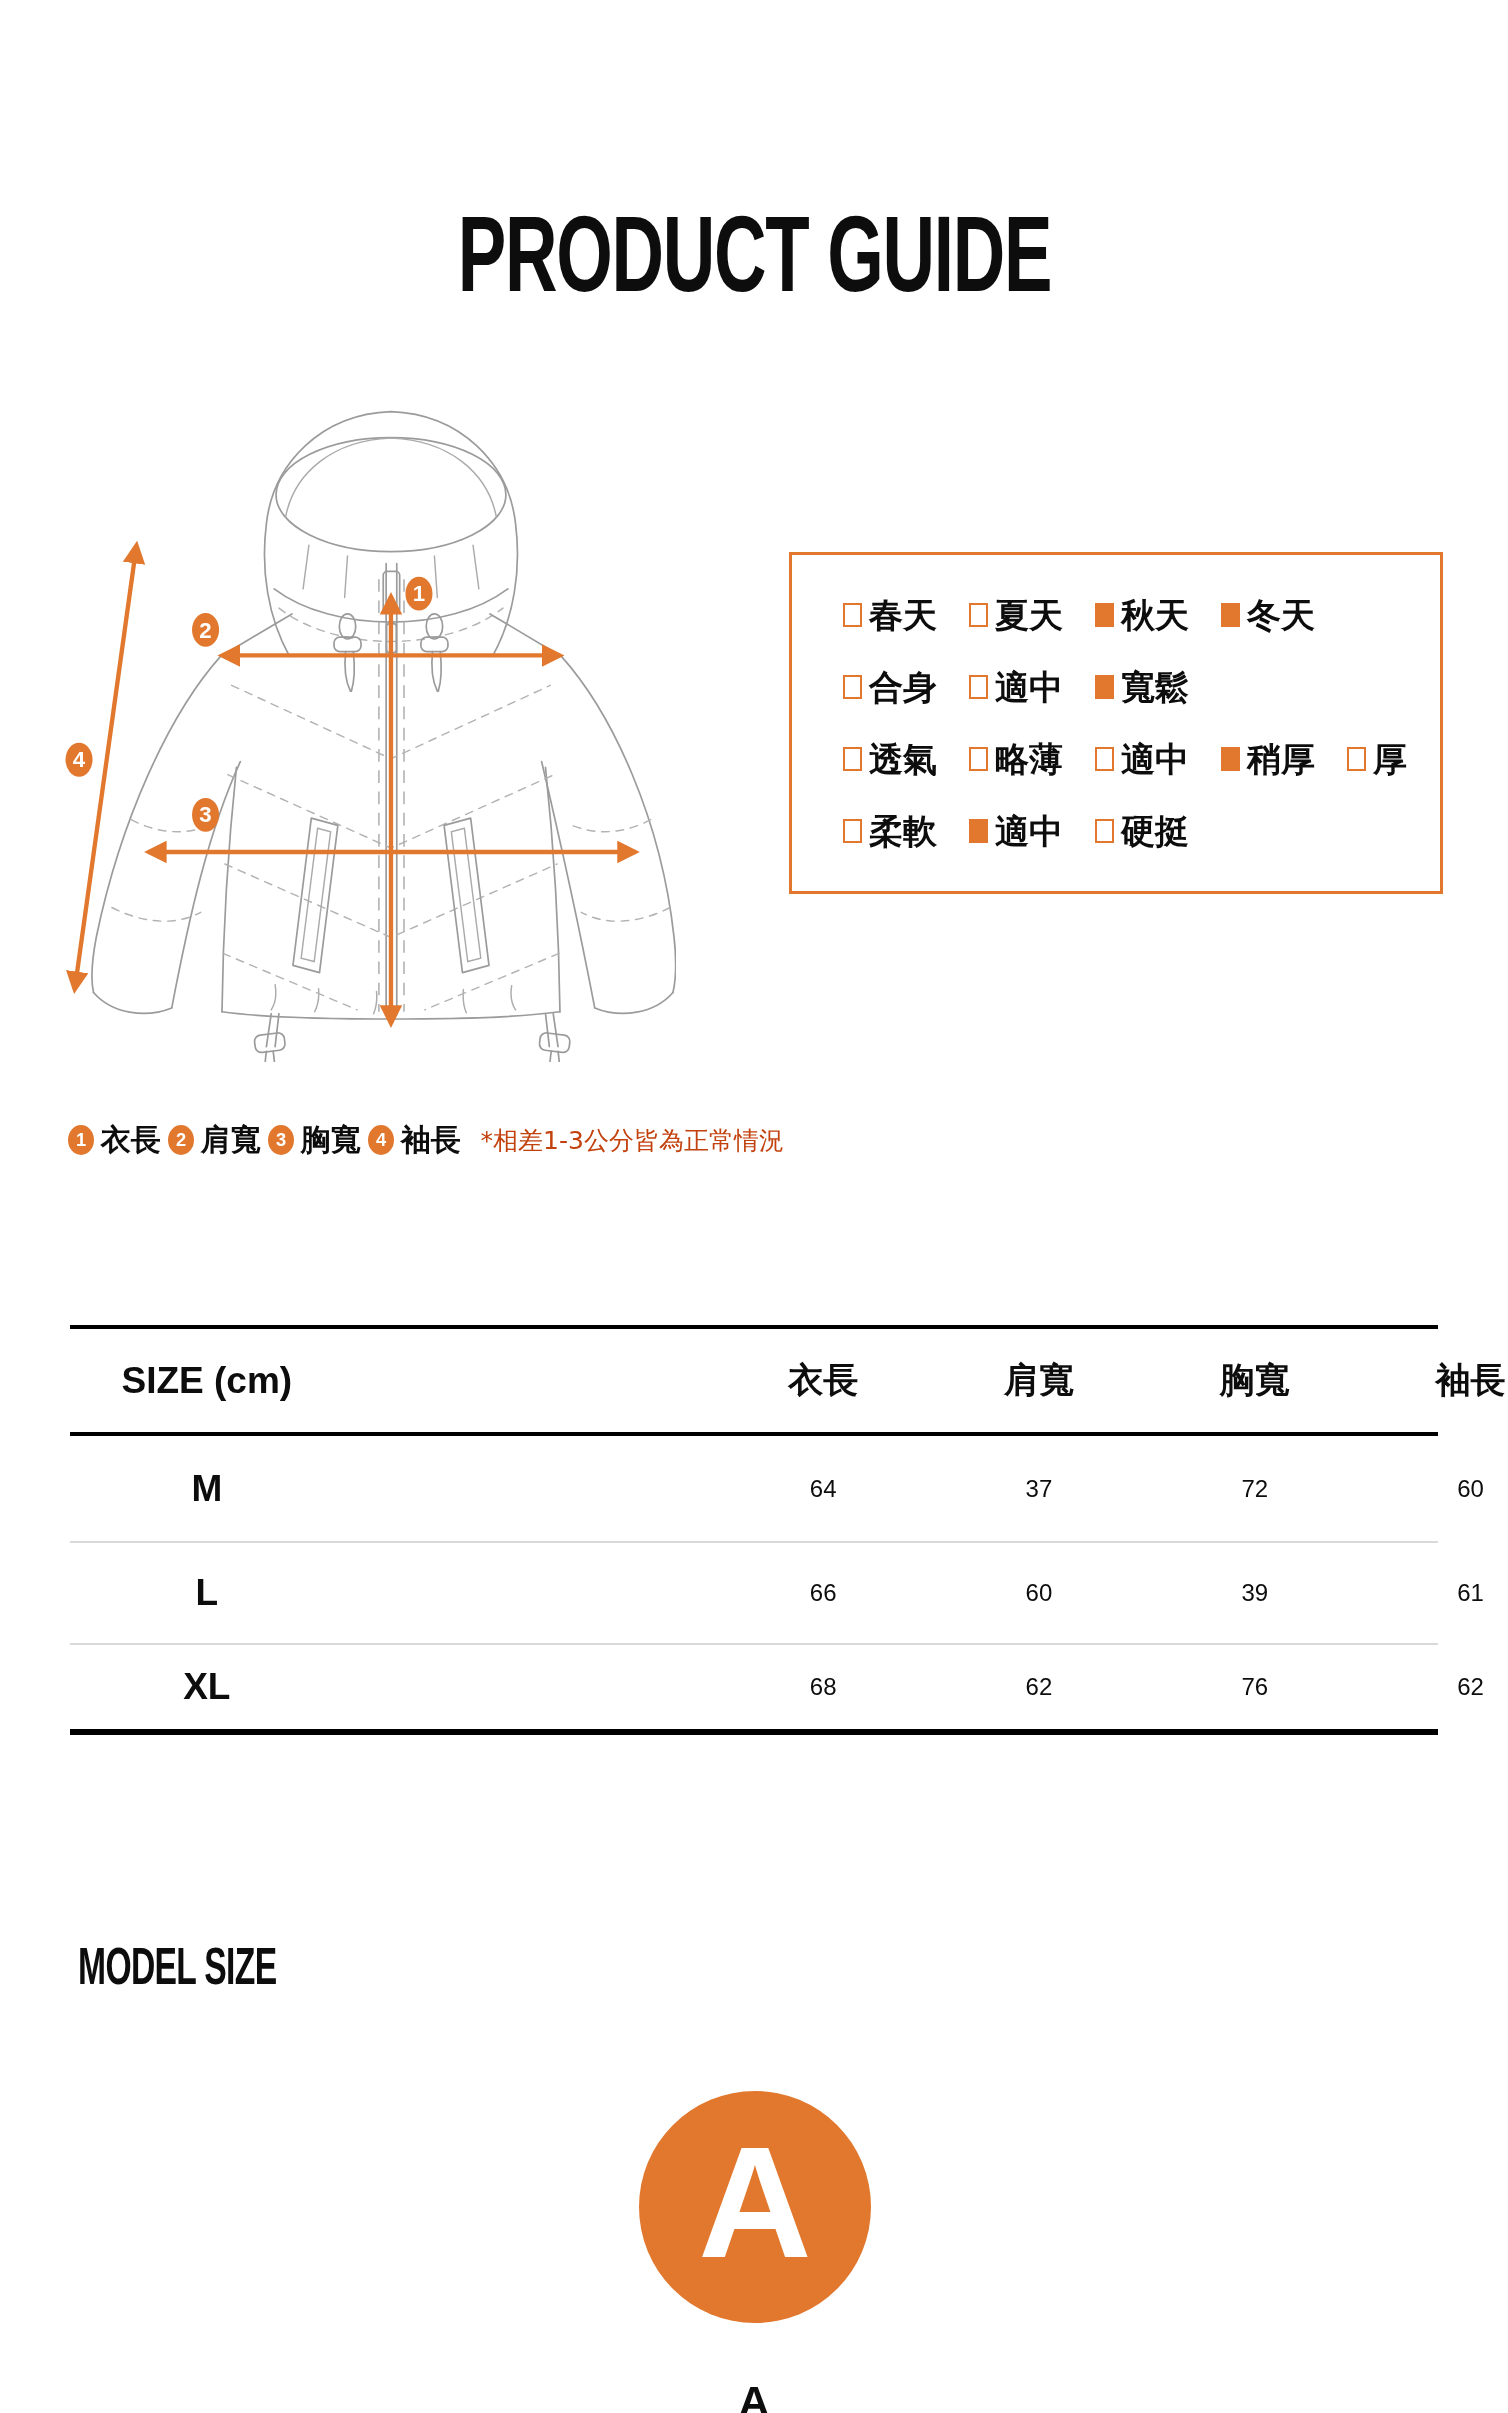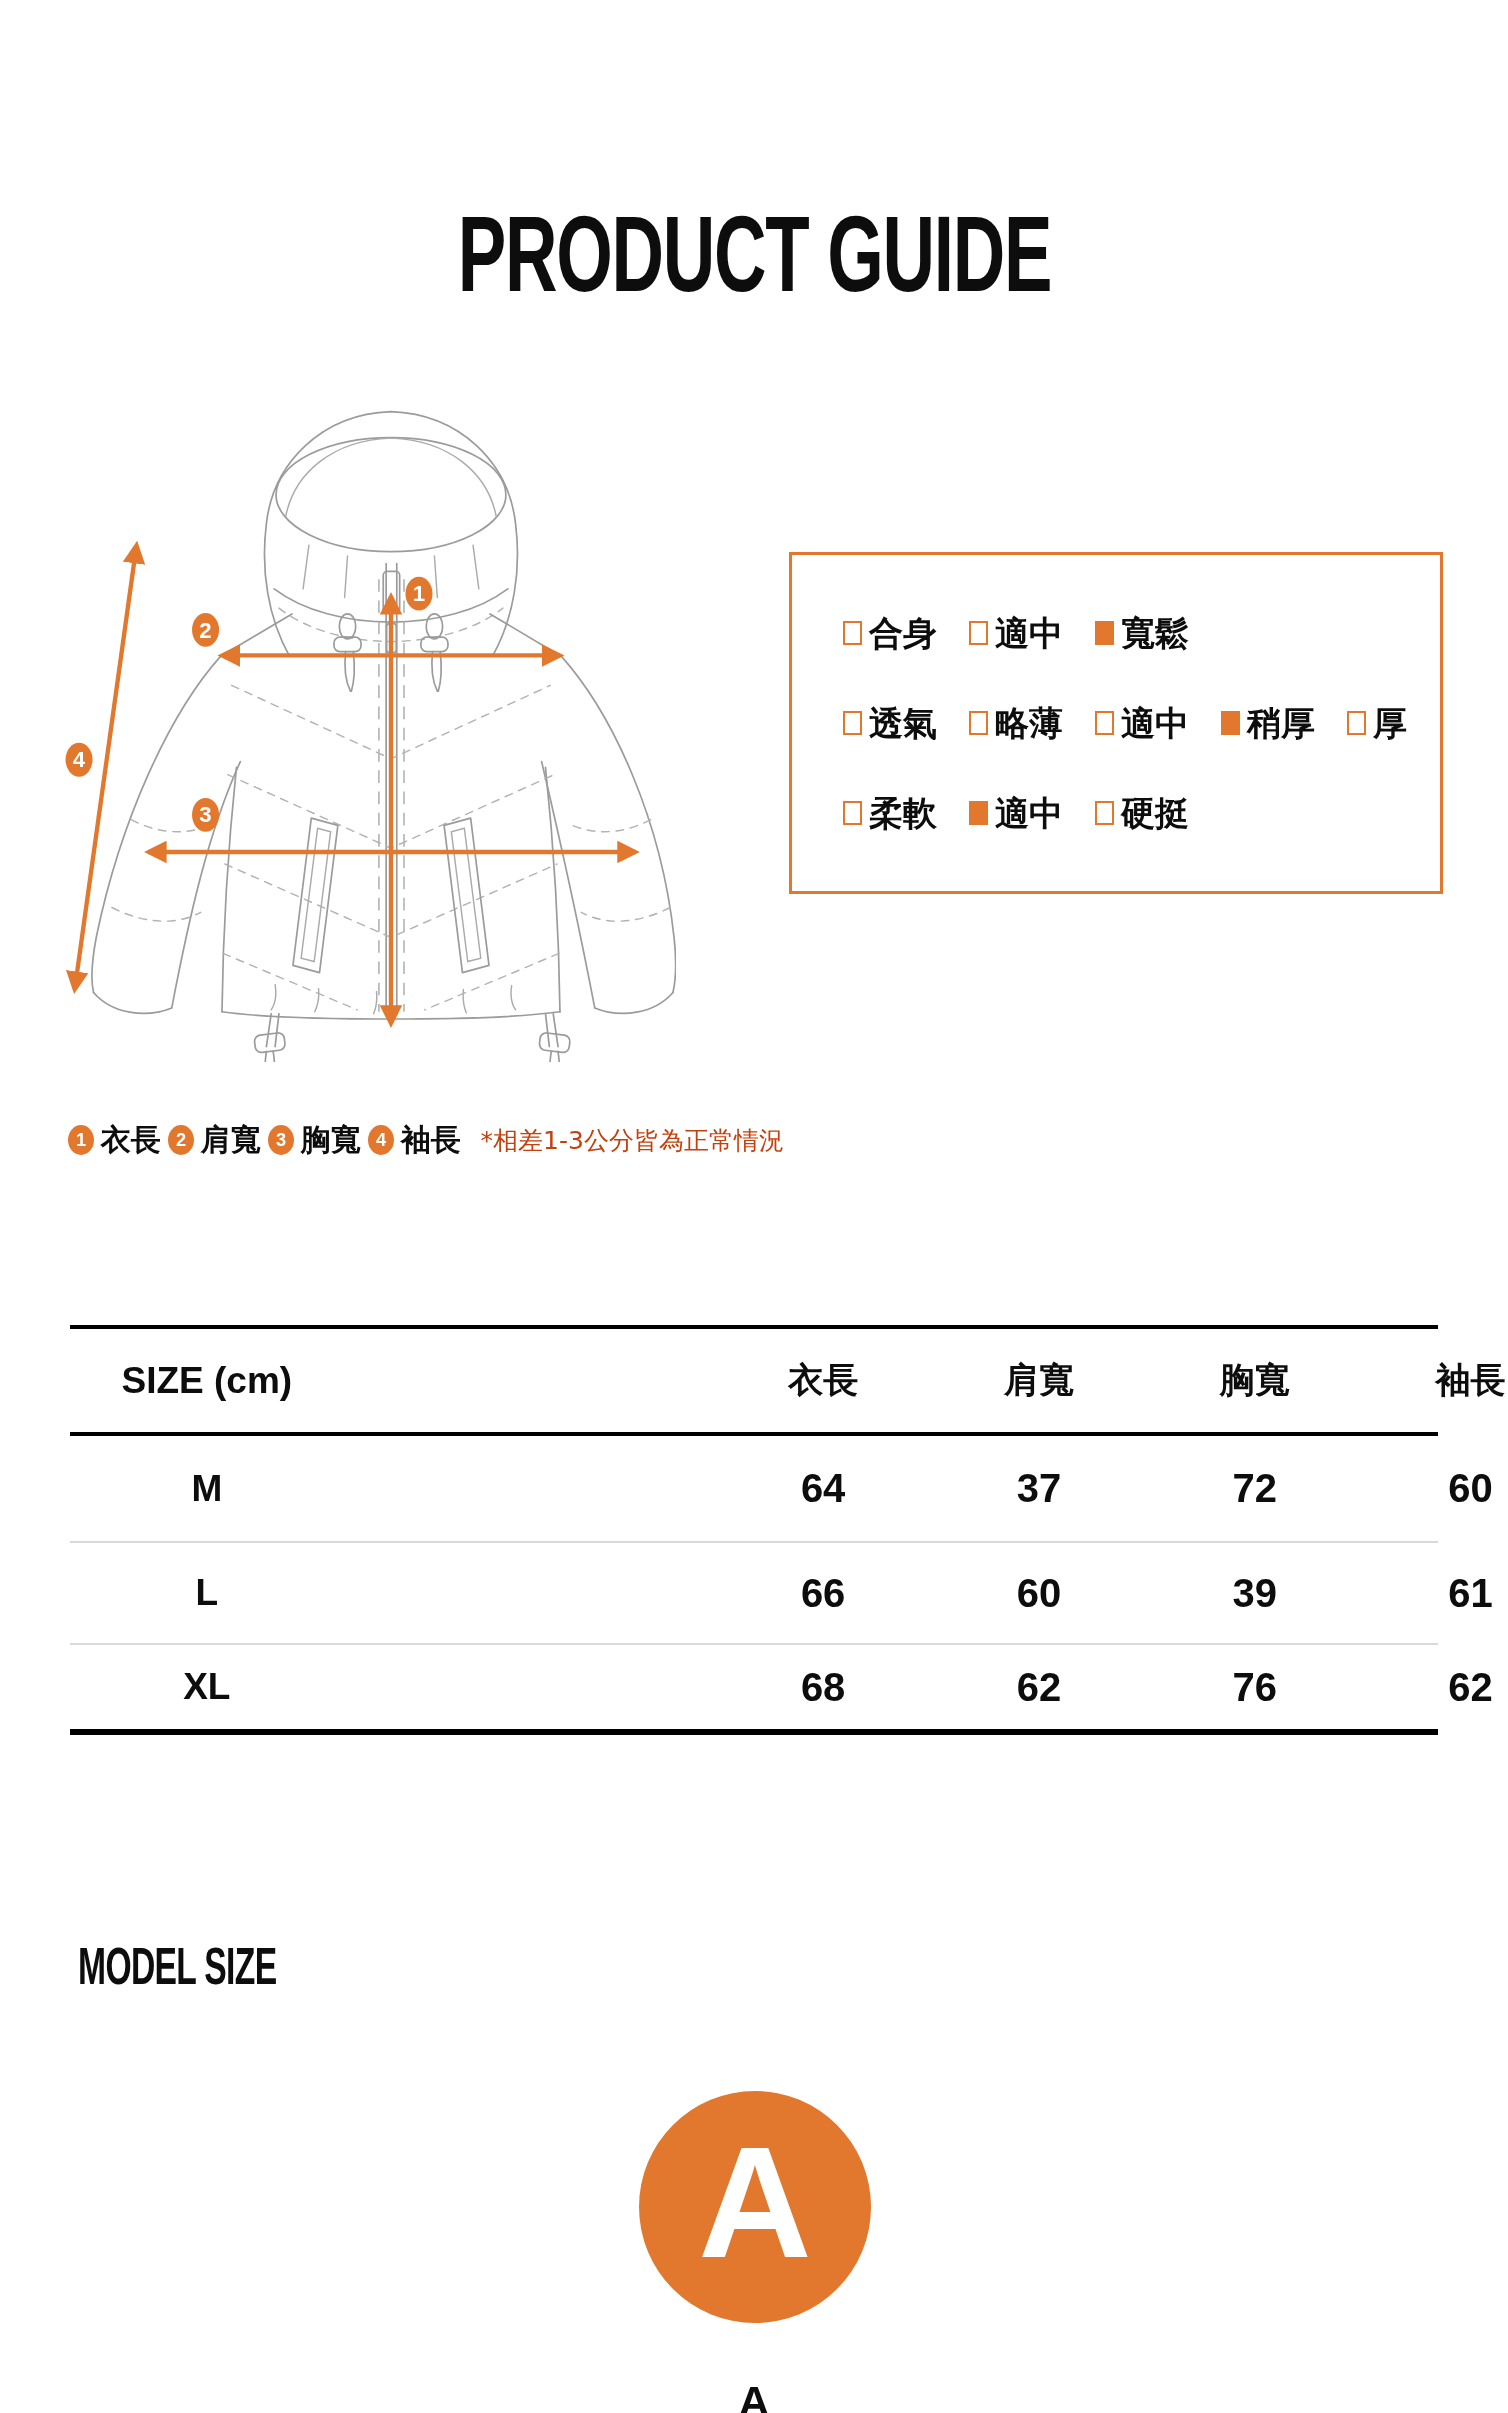--- a/index.html
+++ b/index.html
@@ -47,21 +47,21 @@
   .t-row{display:grid;grid-template-columns:20% 23% 13% 13% 13% 13% 5%;
          align-items:center;gap:38px;}
   .t-row > div{text-align:center;}
   .t-header{height:103px;border-bottom:4.8px solid #000;}
   .t-data-m{height:105px;border-bottom:2.9px solid #D9D9D9;}
   .t-data-l{height:100px;border-bottom:2.9px solid #D9D9D9;}
   .t-data-xl{height:84px;}
   .t-size{font-weight:700;font-size:37px;}
   .t-col{font-weight:700;font-size:35px;
          font-family:"DejaVu Sans","Liberation Sans",sans-serif;}
-  .t-val{font-weight:700;font-size:40px;}
+  .t-val{font-weight:400;font-size:24px;}
 
   
   .model-heading{position:absolute;left:78px;top:1899px;font-weight:700;
                  font-size:51px;line-height:1;letter-spacing:-1px;
                  transform:scaleX(0.66);transform-origin:left center;white-space:nowrap;}
   .model-badge{position:absolute;left:639px;top:2091px;width:232px;height:232px;
                border-radius:50%;background:#E2782E;display:flex;align-items:center;
                justify-content:center;}
   .model-badge-letter{color:#ffffff;font-weight:700;font-size:157px;line-height:1;
                       padding-bottom:8.7px;}
@@ -193,20 +193,38 @@
   <g>
     <ellipse class="badge-e" cx="64" cy="774" rx="28" ry="35"></ellipse>
     <text class="badge-t" x="64" y="790">4</text>
   </g>
 </svg>
 
 <div class="attr-box">
   <div class="attr-row">
     <div class="attr-item">
       <span class="cb"></span>
+      <span class="attr-label">春天</span>
+    </div>
+    <div class="attr-item">
+      <span class="cb"></span>
+      <span class="attr-label">夏天</span>
+    </div>
+    <div class="attr-item">
+      <span class="cb filled"></span>
+      <span class="attr-label">秋天</span>
+    </div>
+    <div class="attr-item">
+      <span class="cb filled"></span>
+      <span class="attr-label">冬天</span>
+    </div>
+  </div>
+  <div class="attr-row">
+    <div class="attr-item">
+      <span class="cb"></span>
       <span class="attr-label">合身</span>
     </div>
     <div class="attr-item">
       <span class="cb"></span>
       <span class="attr-label">適中</span>
     </div>
     <div class="attr-item">
       <span class="cb filled"></span>
       <span class="attr-label">寬鬆</span>
     </div>

